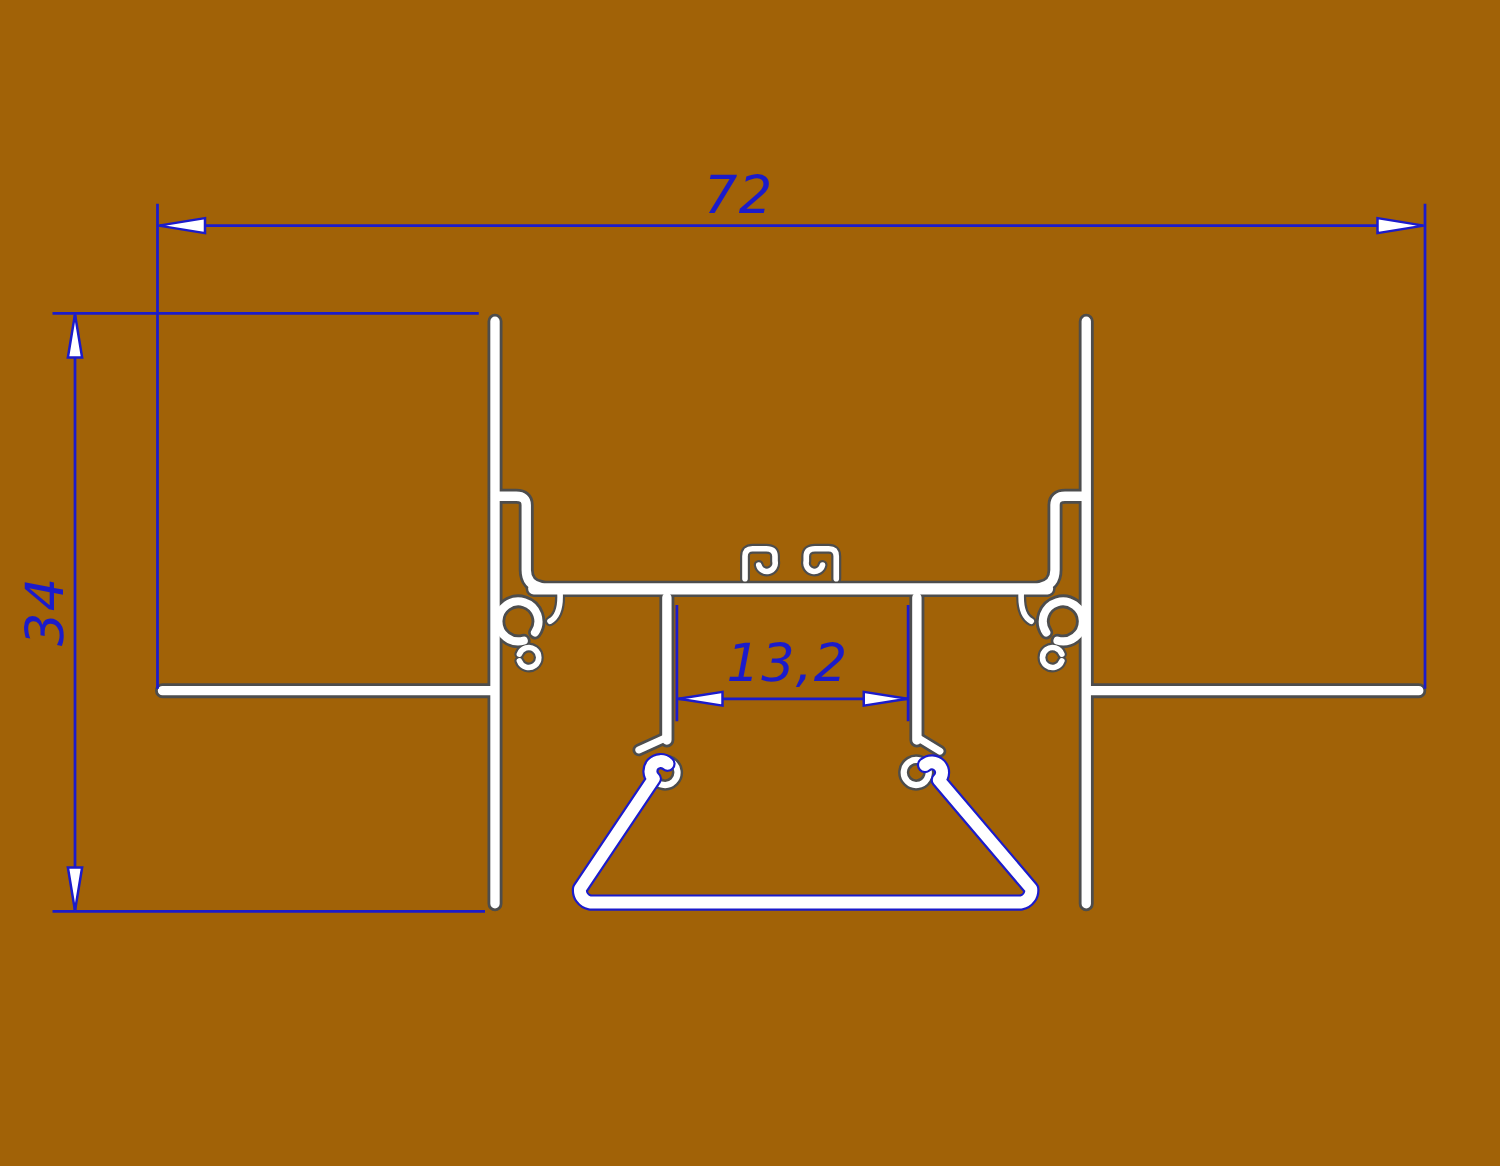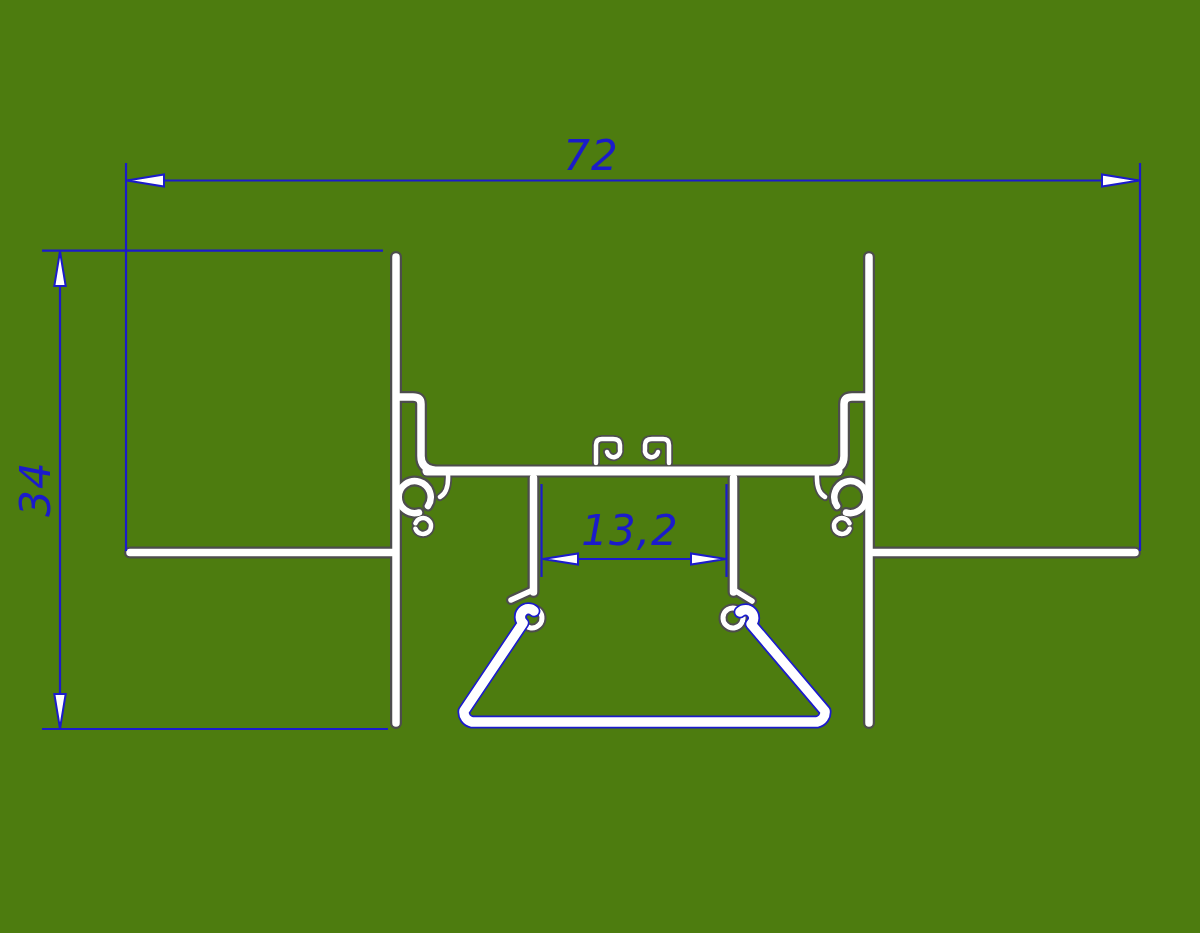--- a/index.html
+++ b/index.html
@@ -7,21 +7,21 @@
     padding: 0;
     background: #ffffff;
     width: 1200px;
     height: 933px;
     overflow: hidden;
   }
   .canvas-wrap {
     position: relative;
     width: 1200px;
     height: 933px;
-    background: #4d7c0f;
+    background: #a16207;
   }
   svg {
     display: block;
     width: 1200px;
     height: 933px;
   }
   .dim-text {
     font-family: "DejaVu Sans", sans-serif;
     font-style: italic;
     font-size: 42px;

